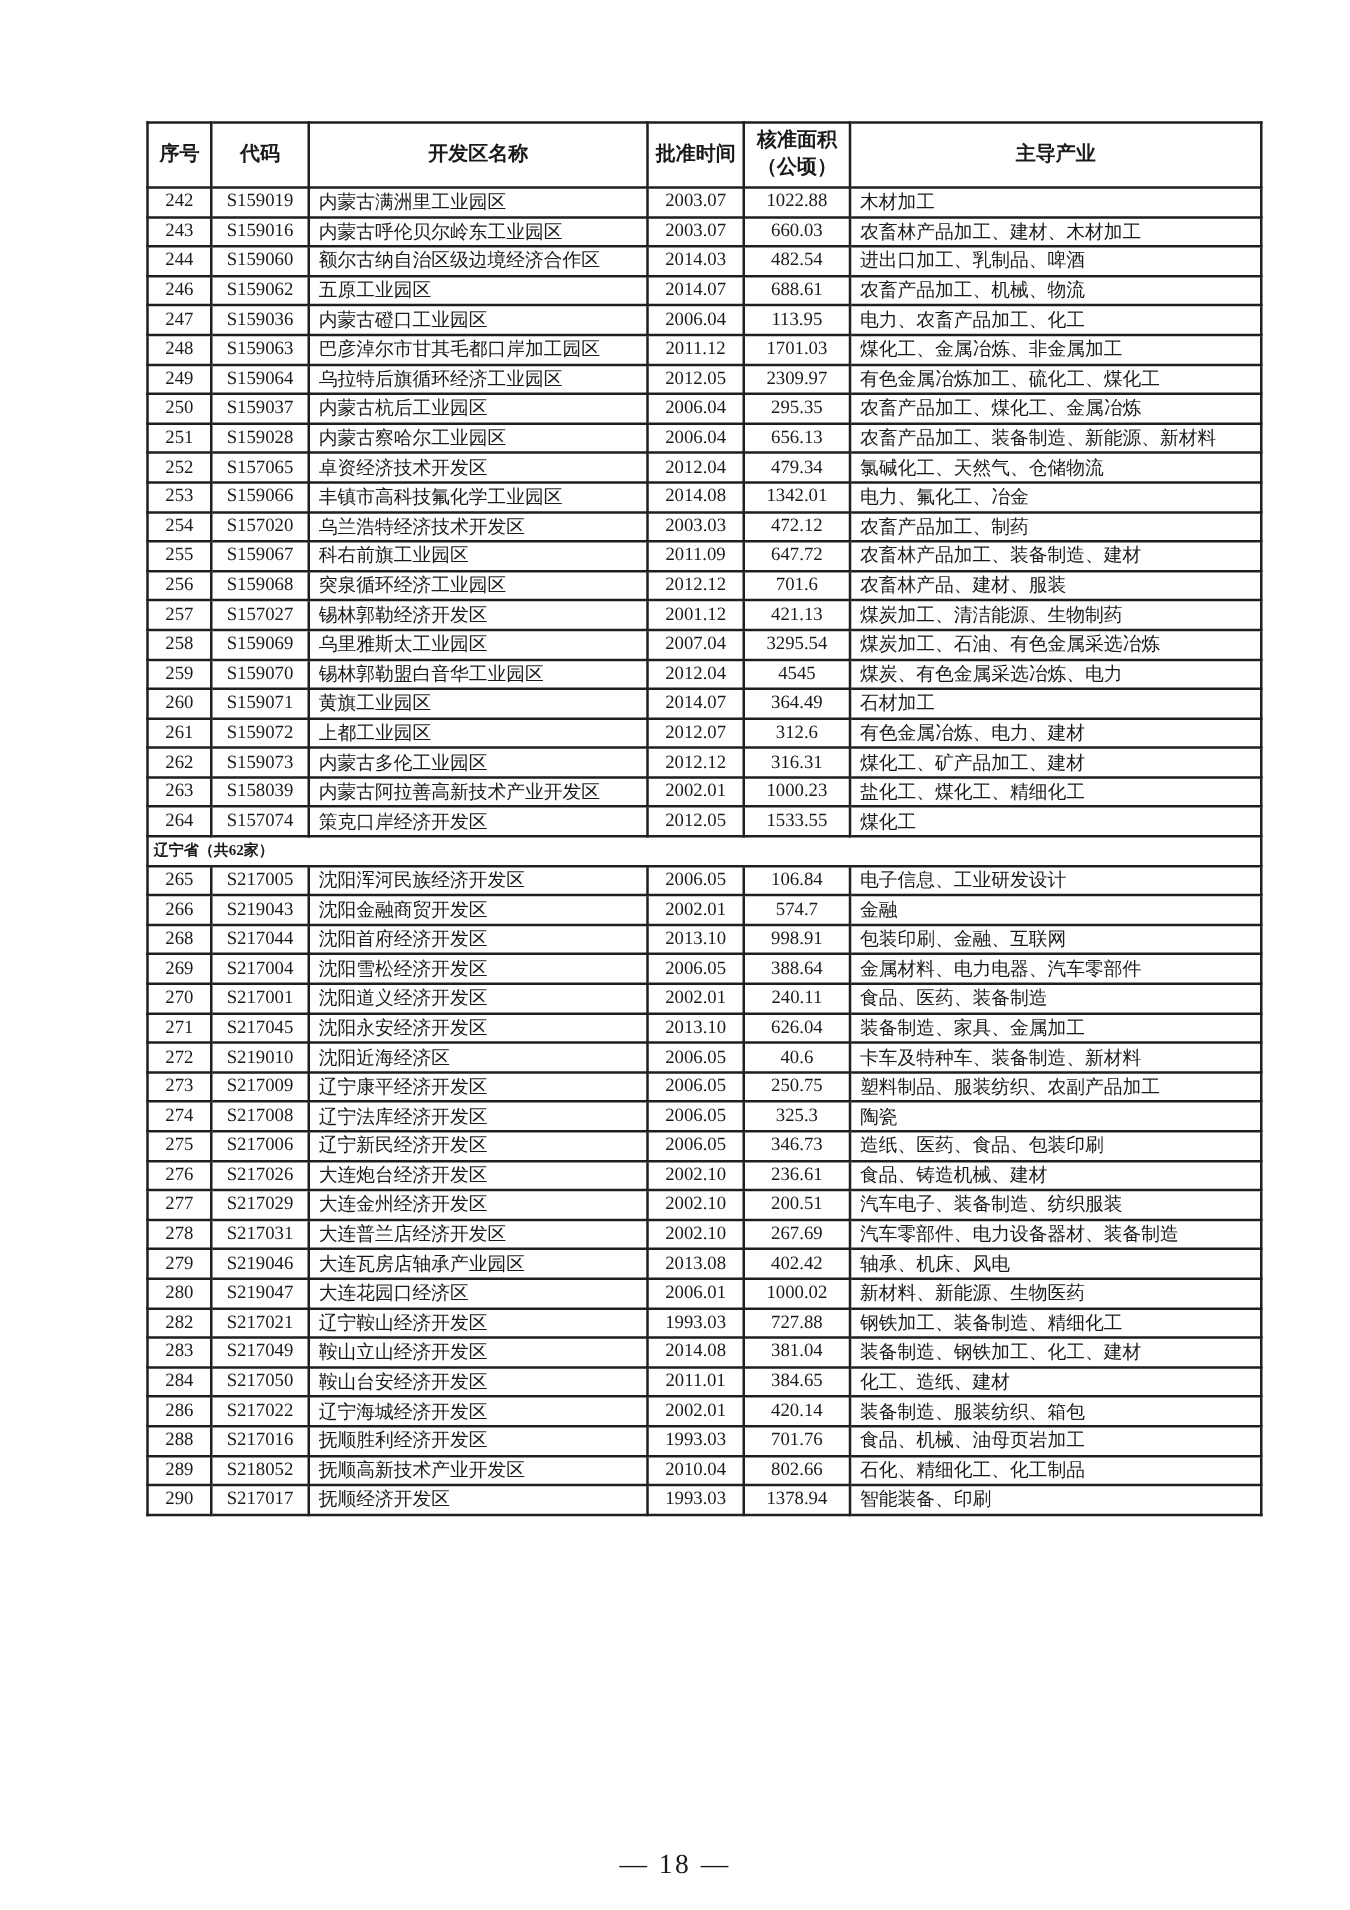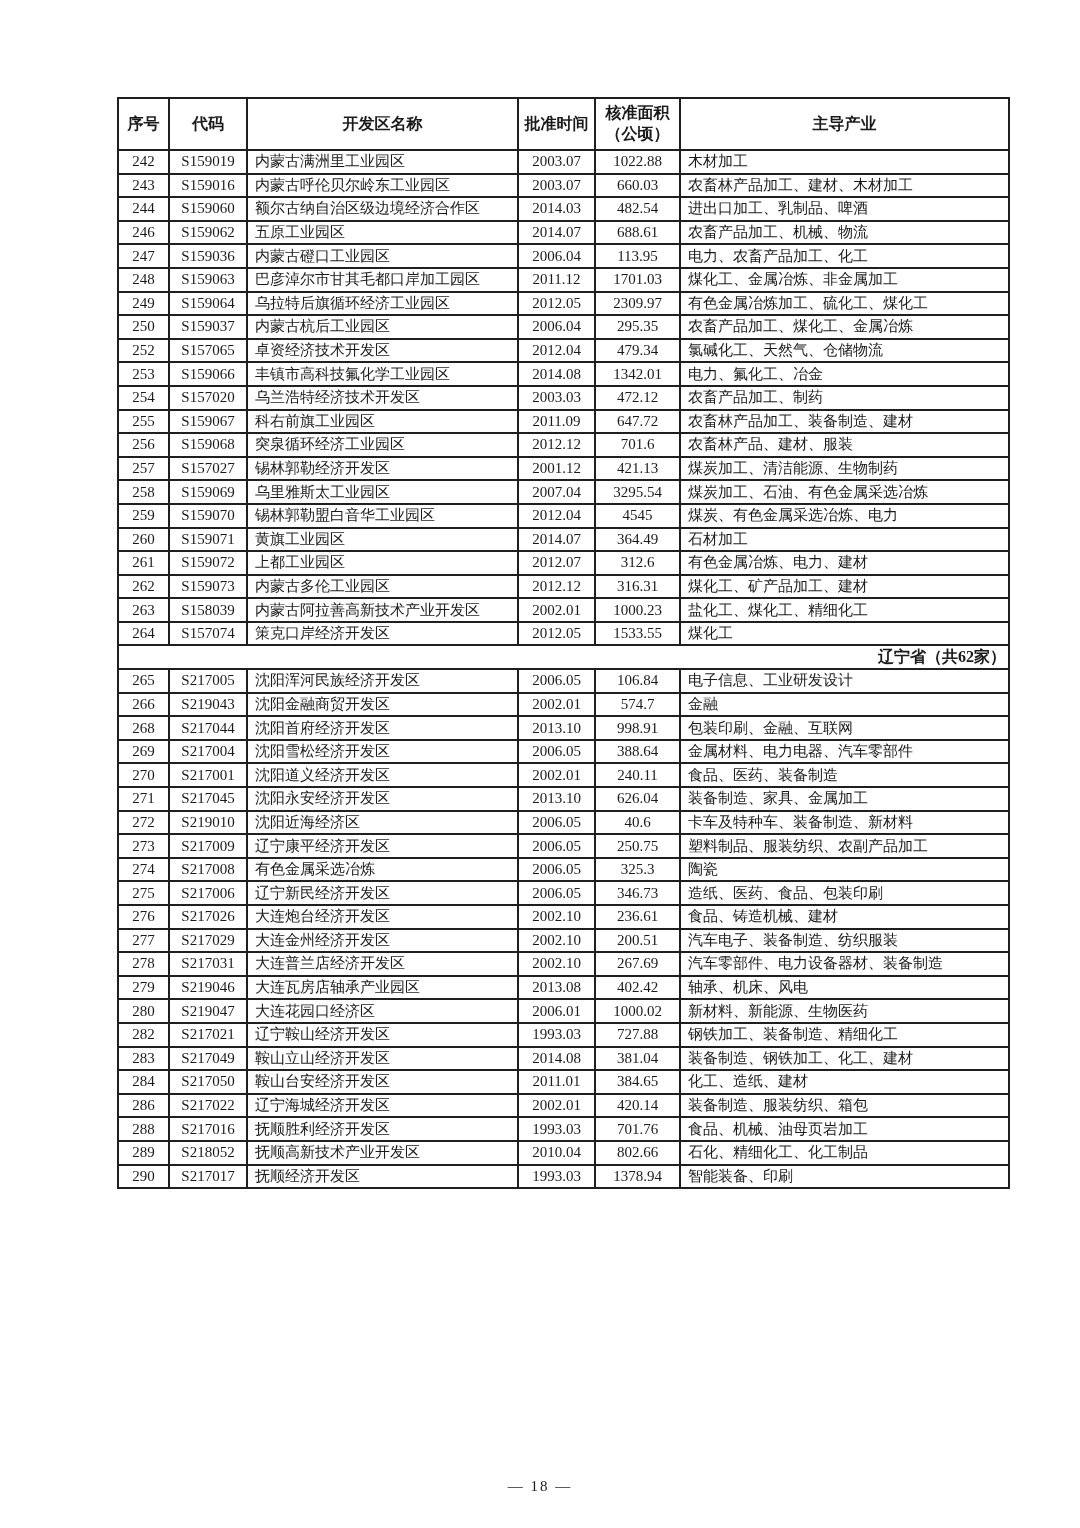--- a/index.html
+++ b/index.html
@@ -43,32 +43,32 @@
     font-size: 15px;
     height: 23.6px;
     padding: 0 2px;
     white-space: nowrap;
     vertical-align: middle;
   }
   td.center { text-align: center; }
   td.left   { text-align: left; padding-left: 7px; }
   td.section {
     font-weight: bold;
-    font-size: 16px;
-    text-align: right;
-    padding-left: 20px;
+    font-size: 12px;
+    text-align: left;
+    padding-left: 4px;
   }
   .area-head span { display: block; }
   .footer {
     position: absolute;
     top: 1478px;
     left: 0;
     width: 100%;
     text-align: center;
-    font-size: 15px;
+    font-size: 22px;
     letter-spacing: 2px;
   }
 </style>
 </head>
 <body>
 
 <div class="table-wrap">
   <table>
     <colgroup>
       <col style="width:51px">
@@ -150,20 +150,28 @@
         </tr>
         <tr>
           <td class="center">250</td>
           <td class="center">S159037</td>
           <td class="left">内蒙古杭后工业园区</td>
           <td class="center">2006.04</td>
           <td class="center">295.35</td>
           <td class="left">农畜产品加工、煤化工、金属冶炼</td>
         </tr>
         <tr>
+          <td class="center">251</td>
+          <td class="center">S159028</td>
+          <td class="left">内蒙古察哈尔工业园区</td>
+          <td class="center">2006.04</td>
+          <td class="center">656.13</td>
+          <td class="left">农畜产品加工、装备制造、新能源、新材料</td>
+        </tr>
+        <tr>
           <td class="center">252</td>
           <td class="center">S157065</td>
           <td class="left">卓资经济技术开发区</td>
           <td class="center">2012.04</td>
           <td class="center">479.34</td>
           <td class="left">氯碱化工、天然气、仓储物流</td>
         </tr>
         <tr>
           <td class="center">253</td>
           <td class="center">S159066</td>
@@ -323,21 +331,21 @@
           <td class="center">273</td>
           <td class="center">S217009</td>
           <td class="left">辽宁康平经济开发区</td>
           <td class="center">2006.05</td>
           <td class="center">250.75</td>
           <td class="left">塑料制品、服装纺织、农副产品加工</td>
         </tr>
         <tr>
           <td class="center">274</td>
           <td class="center">S217008</td>
-          <td class="left">有色金属采选冶炼</td>
+          <td class="left">辽宁法库经济开发区</td>
           <td class="center">2006.05</td>
           <td class="center">325.3</td>
           <td class="left">陶瓷</td>
         </tr>
         <tr>
           <td class="center">275</td>
           <td class="center">S217006</td>
           <td class="left">辽宁新民经济开发区</td>
           <td class="center">2006.05</td>
           <td class="center">346.73</td>

